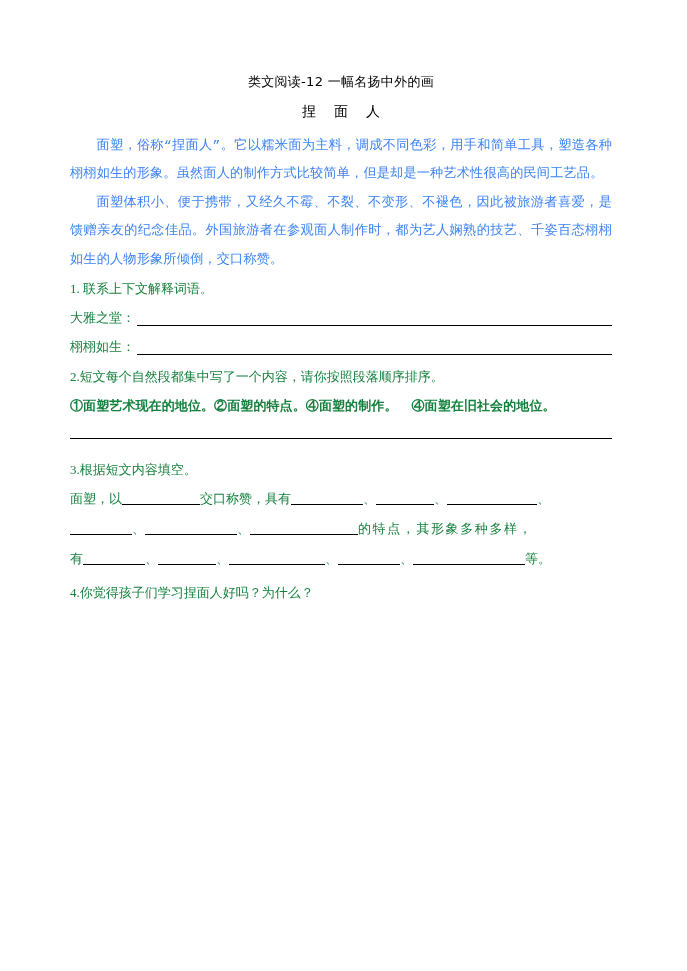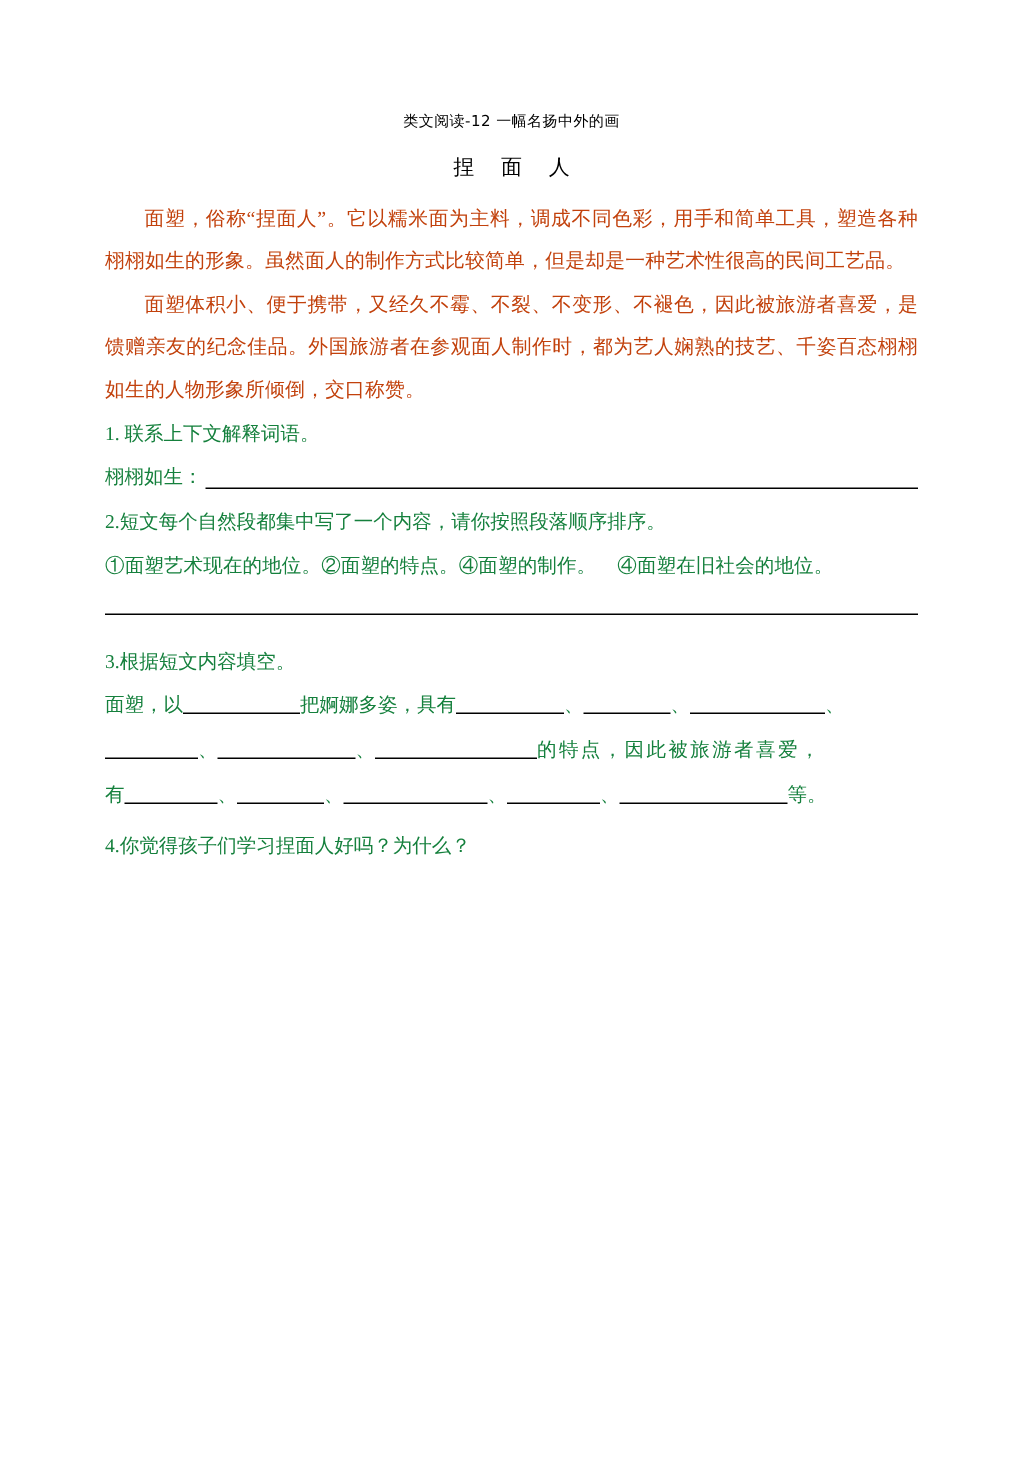--- a/index.html
+++ b/index.html
@@ -27,65 +27,66 @@
   .content {
     position: absolute;
     left: 70px;
     top: 72px;
     width: 542px;
   }
 
   
   .doc-title {
     text-align: center;
-    font-size: 10px;
+    font-size: 13px;
     line-height: 20px;
     font-family: "DejaVu Sans", "Liberation Sans", sans-serif;
     letter-spacing: 0.3px;
     margin: 0 0 8px 0;
     white-space: nowrap;
   }
   .doc-subtitle {
     text-align: center;
     font-size: 14px;
     line-height: 22px;
     font-family: Liberation Sans, sans-serif;
     letter-spacing: 7px;
     text-indent: 7px;
     margin: 0 0 10px 0;
   }
 
   
   .body-para {
-    font-family: Liberation Serif, serif;
+    font-family: Liberation Mono, monospace;
     font-size: 13.2px;
     line-height: 28.4px;
     text-align: justify;
     text-justify: inter-ideograph;
     text-indent: 2em;
     margin: 0;
     letter-spacing: 0.15px;
-    color: #c2410c;
+    color: #3b82f6;
   }
 
   
   .q-block {
     font-family: "Liberation Serif", "DejaVu Serif", serif;
     font-size: 13px;
     line-height: 29px;
     color: #15803d;
   }
   .q-stem {
     margin: 0;
     white-space: nowrap;
   }
   .q-options {
     margin: 0;
     white-space: nowrap;
     letter-spacing: 0.1px;
+    font-weight: bold;
   }
 
   
   .term-line {
     display: flex;
     align-items: flex-end;
     margin: 0;
     height: 29px;
   }
   .term-label {
@@ -127,37 +128,41 @@
 
     <div class="doc-title">类文阅读-12 一幅名扬中外的画</div>
     <div class="doc-subtitle">捏 面 人</div>
 
     <p class="body-para">面塑，俗称“捏面人”。它以糯米面为主料，调成不同色彩，用手和简单工具，塑造各种栩栩如生的形象。虽然面人的制作方式比较简单，但是却是一种艺术性很高的民间工艺品。</p>
     <p class="body-para">面塑体积小、便于携带，又经久不霉、不裂、不变形、不褪色，因此被旅游者喜爱，是馈赠亲友的纪念佳品。外国旅游者在参观面人制作时，都为艺人娴熟的技艺、千姿百态栩栩如生的人物形象所倾倒，交口称赞。</p>
 
     <div class="q-block">
       <p class="q-stem">1.  联系上下文解释词语。</p>
       <div class="term-line">
+        <span class="term-label">大雅之堂：</span>
+        <span class="term-rule"></span>
+      </div>
+      <div class="term-line">
         <span class="term-label">栩栩如生：</span>
         <span class="term-rule"></span>
       </div>
     </div>
 
     <div class="q-block" style="margin-top:1px;">
       <p class="q-stem">2.短文每个自然段都集中写了一个内容，请你按照段落顺序排序。</p>
       <p class="q-options"><span>①面塑艺术现在的地位。②面塑的特点。④面塑的制作。</span><span class="sp-gap"></span><span>④面塑在旧社会的地位。</span></p>
       <div class="full-rule"></div>
     </div>
 
     <div class="q-block" style="margin-top:16px;">
       <p class="q-stem">3.根据短文内容填空。</p>
 
-      <p class="fill-line"><span>面塑，以</span><span class="blank" style="width:78px;"></span><span>把婀娜多姿，具有</span><span class="blank" style="width:72px;"></span><span>、</span><span class="blank" style="width:58px;"></span><span>、</span><span class="blank" style="width:90px;"></span><span>、</span></p>
+      <p class="fill-line"><span>面塑，以</span><span class="blank" style="width:78px;"></span><span>交口称赞，具有</span><span class="blank" style="width:72px;"></span><span>、</span><span class="blank" style="width:58px;"></span><span>、</span><span class="blank" style="width:90px;"></span><span>、</span></p>
 
-      <p class="fill-line"><span class="blank" style="width:62px;"></span><span>、</span><span class="blank" style="width:92px;"></span><span>、</span><span class="blank" style="width:108px;"></span><span class="spread" style="letter-spacing:1.6px;">的特点，因此被旅游者喜爱，</span></p>
+      <p class="fill-line"><span class="blank" style="width:62px;"></span><span>、</span><span class="blank" style="width:92px;"></span><span>、</span><span class="blank" style="width:108px;"></span><span class="spread" style="letter-spacing:1.6px;">的特点，其形象多种多样，</span></p>
 
       <p class="fill-line"><span>有</span><span class="blank" style="width:62px;"></span><span>、</span><span class="blank" style="width:58px;"></span><span>、</span><span class="blank" style="width:96px;"></span><span>、</span><span class="blank" style="width:62px;"></span><span>、</span><span class="blank" style="width:112px;"></span><span>等。</span></p>
     </div>
 
     <div class="q-block" style="margin-top:4px;">
       <p class="q-stem">4.你觉得孩子们学习捏面人好吗？为什么？</p>
     </div>
 
   </div>
 </div>

